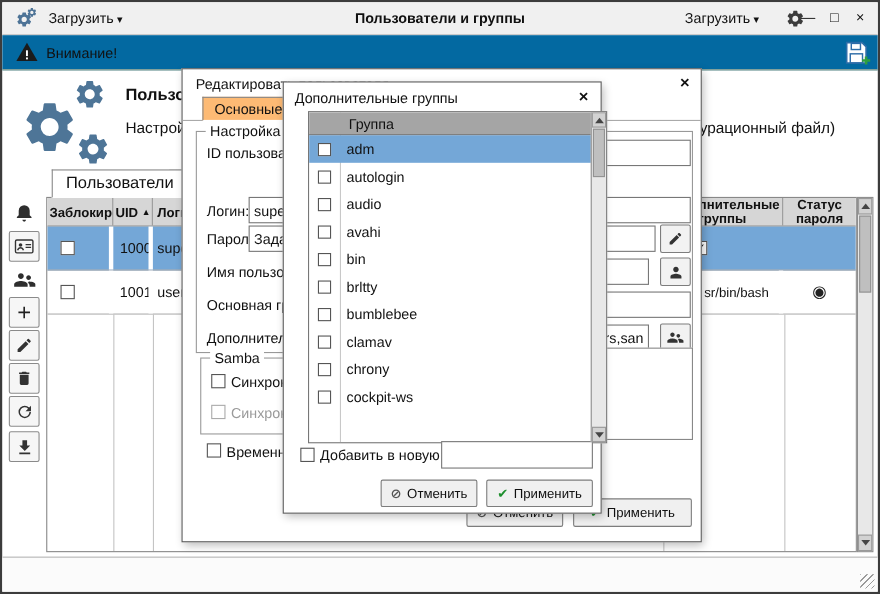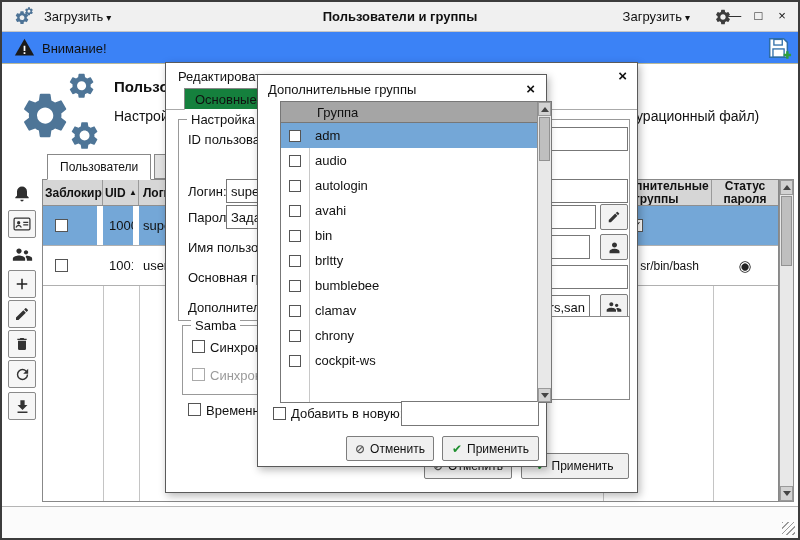--- a/index.html
+++ b/index.html
@@ -7,35 +7,35 @@
 body{font-family:"Liberation Sans","DejaVu Sans",sans-serif;color:#111}
 .win{position:relative;width:800px;height:540px;background:#fff;border:2px solid #3c3c3c;overflow:hidden;font-size:13px}
 .abs{position:absolute}
 
 .titlebar{position:absolute;left:0;top:0;right:0;height:30px;background:#f0f0f0;border-bottom:1px solid #c6c6c6}
 .tb-btn{position:absolute;top:7px;cursor:default;font-size:13px}
 .tb-title{position:absolute;left:0;right:0;top:7px;text-align:center;font-weight:bold;font-size:13px}
 .caret{font-size:10px;margin-left:3px}
 .winctl span{display:inline-block;width:16px;text-align:center;font-size:13px;margin-left:4px}
 
-.warnbar{position:absolute;left:0;top:30px;right:0;height:32px;background:#3b82f6;border-bottom:1px solid #b9b99a}
-
-.tab{position:absolute;padding:0 12px;line-height:24px;font-size:12px;z-index:3}
+.warnbar{position:absolute;left:0;top:30px;right:0;height:32px;background:#0369a1;border-bottom:1px solid #b9b99a}
+
+.tab{position:absolute;padding:0 12px;line-height:24px;font-size:15px;z-index:3}
 .tab.active{top:152px;height:26px;background:#fff;border:1px solid #888;border-bottom:1px solid #fff;z-index:4}
 .tab.inactive{top:152px;height:25px;background:#e2e2e2;border:1px solid #888}
 
 .tool{position:absolute;left:6px;width:28px;height:28px;display:flex;align-items:center;justify-content:center}
 .tool.boxed{border:1px solid #8a8a8a;background:#f6f6f6;border-radius:2px}
 
 .tbl{position:absolute;left:40px;top:177px;width:737px;height:323px;border:1px solid #888;background:#fff;overflow:hidden}
 .thead{display:flex;height:26px;background:#d6d6d6;font-weight:bold;font-size:12px;border-bottom:1px solid #8f8f8f}
 .th{border-right:1px solid #9a9a9a;display:flex;align-items:center;justify-content:center;overflow:hidden;white-space:nowrap;text-align:center}
 .trow{display:flex;height:40px;border-bottom:1px solid #b0b0b0;align-items:center;position:relative;z-index:1}
 .trow.sel{background:#74a7d7}
-.tc{height:100%;display:flex;align-items:center;border-right:6px solid #ffffff;overflow:hidden;white-space:nowrap}
+.tc{height:100%;display:flex;align-items:center;border-right:4px solid #ffffff;overflow:hidden;white-space:nowrap}
 .c-lock{width:60px;padding-left:12px}
 .c-uid{width:36px;padding-left:6px}
 .c-login{width:464px;padding-left:4px}
 .c-extra{width:110px;padding-left:38px;font-size:12px}
 .c-status{width:66px;border-right:none;justify-content:center}
 .colline{position:absolute;top:106px;bottom:0;width:1px;background:#c4c4c4;z-index:0}
 
 .vsb{position:absolute;background:#e8e8e8;border:1px solid #8f8f8f}
 .sb-btn{position:absolute;left:0;right:0;height:15px;background:#d2d2d2;border:1px solid #9a9a9a;display:flex;align-items:center;justify-content:center}
 .sb-btn::after{content:"";border-left:4px solid transparent;border-right:4px solid transparent}
@@ -233,21 +233,21 @@
 
   <div class="statusbar">
     <div class="grip"></div>
   </div>
 
   <div class="dialog" style="left:163px;top:60px;width:473px;height:431px;z-index:10">
     <div class="dlg-title">Редактировать пользователя</div>
     <span class="dlg-close" style="right:10px;top:4px">×</span>
 
     <div class="abs" style="left:0;right:0;top:46px;height:1px;background:#aaa"></div>
-    <div class="abs" style="left:18px;top:25px;height:22px;line-height:21px;padding:0 10px;background:#15803d;border:1px solid #888;border-bottom:1px solid #fff;z-index:2">Основные</div>
+    <div class="abs" style="left:18px;top:25px;height:22px;line-height:21px;padding:0 10px;background:#fdba74;border:1px solid #888;border-bottom:1px solid #fff;z-index:2">Основные</div>
 
     <div class="fsbox" style="left:12px;top:56px;width:452px;height:202px">
       <span class="fslegend">Настройка пользователя</span>
     </div>
 
     <span class="abs" style="left:22px;top:69px;white-space:nowrap">ID пользователя:</span>
     <div class="inputbox" style="left:216px;top:64px;width:246px;height:24px"></div>
 
     <span class="abs" style="left:22px;top:121px">Логин:</span>
     <div class="inputbox" style="left:60px;top:116px;width:402px;height:24px">superuser</div>
@@ -311,25 +311,25 @@
       <div class="glist-head">
         <span style="margin-left:36px">Группа</span>
       </div>
 
       <div class="grow sel">
           <span class="cb"></span>
           <span class="glabel">adm</span>
         </div>
       <div class="grow">
           <span class="cb"></span>
+          <span class="glabel">autologin</span>
+        </div>
+      <div class="grow">
+          <span class="cb"></span>
           <span class="glabel">audio</span>
-        </div>
-      <div class="grow">
-          <span class="cb"></span>
-          <span class="glabel">autologin</span>
         </div>
       <div class="grow">
           <span class="cb"></span>
           <span class="glabel">avahi</span>
         </div>
       <div class="grow">
           <span class="cb"></span>
           <span class="glabel">bin</span>
         </div>
       <div class="grow">

